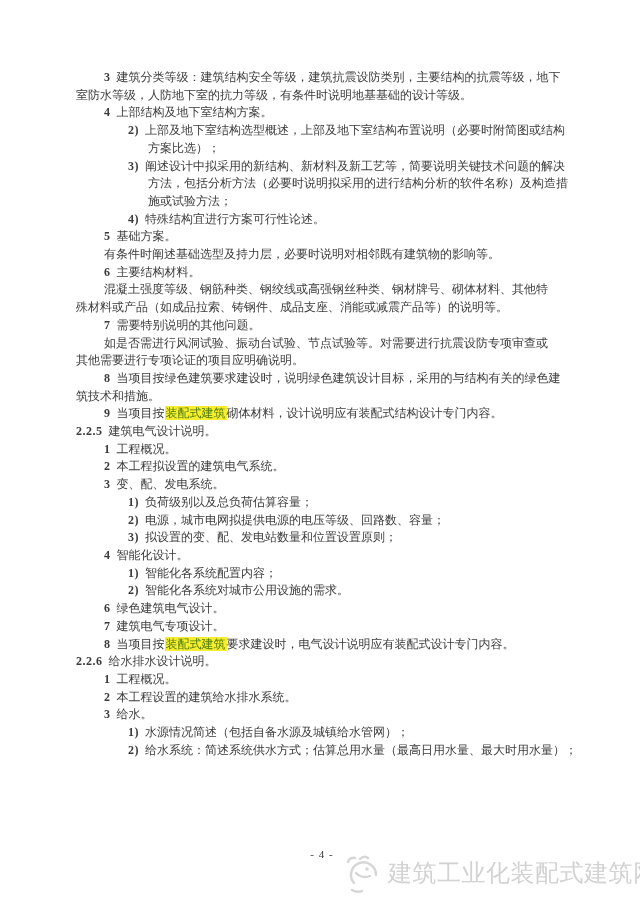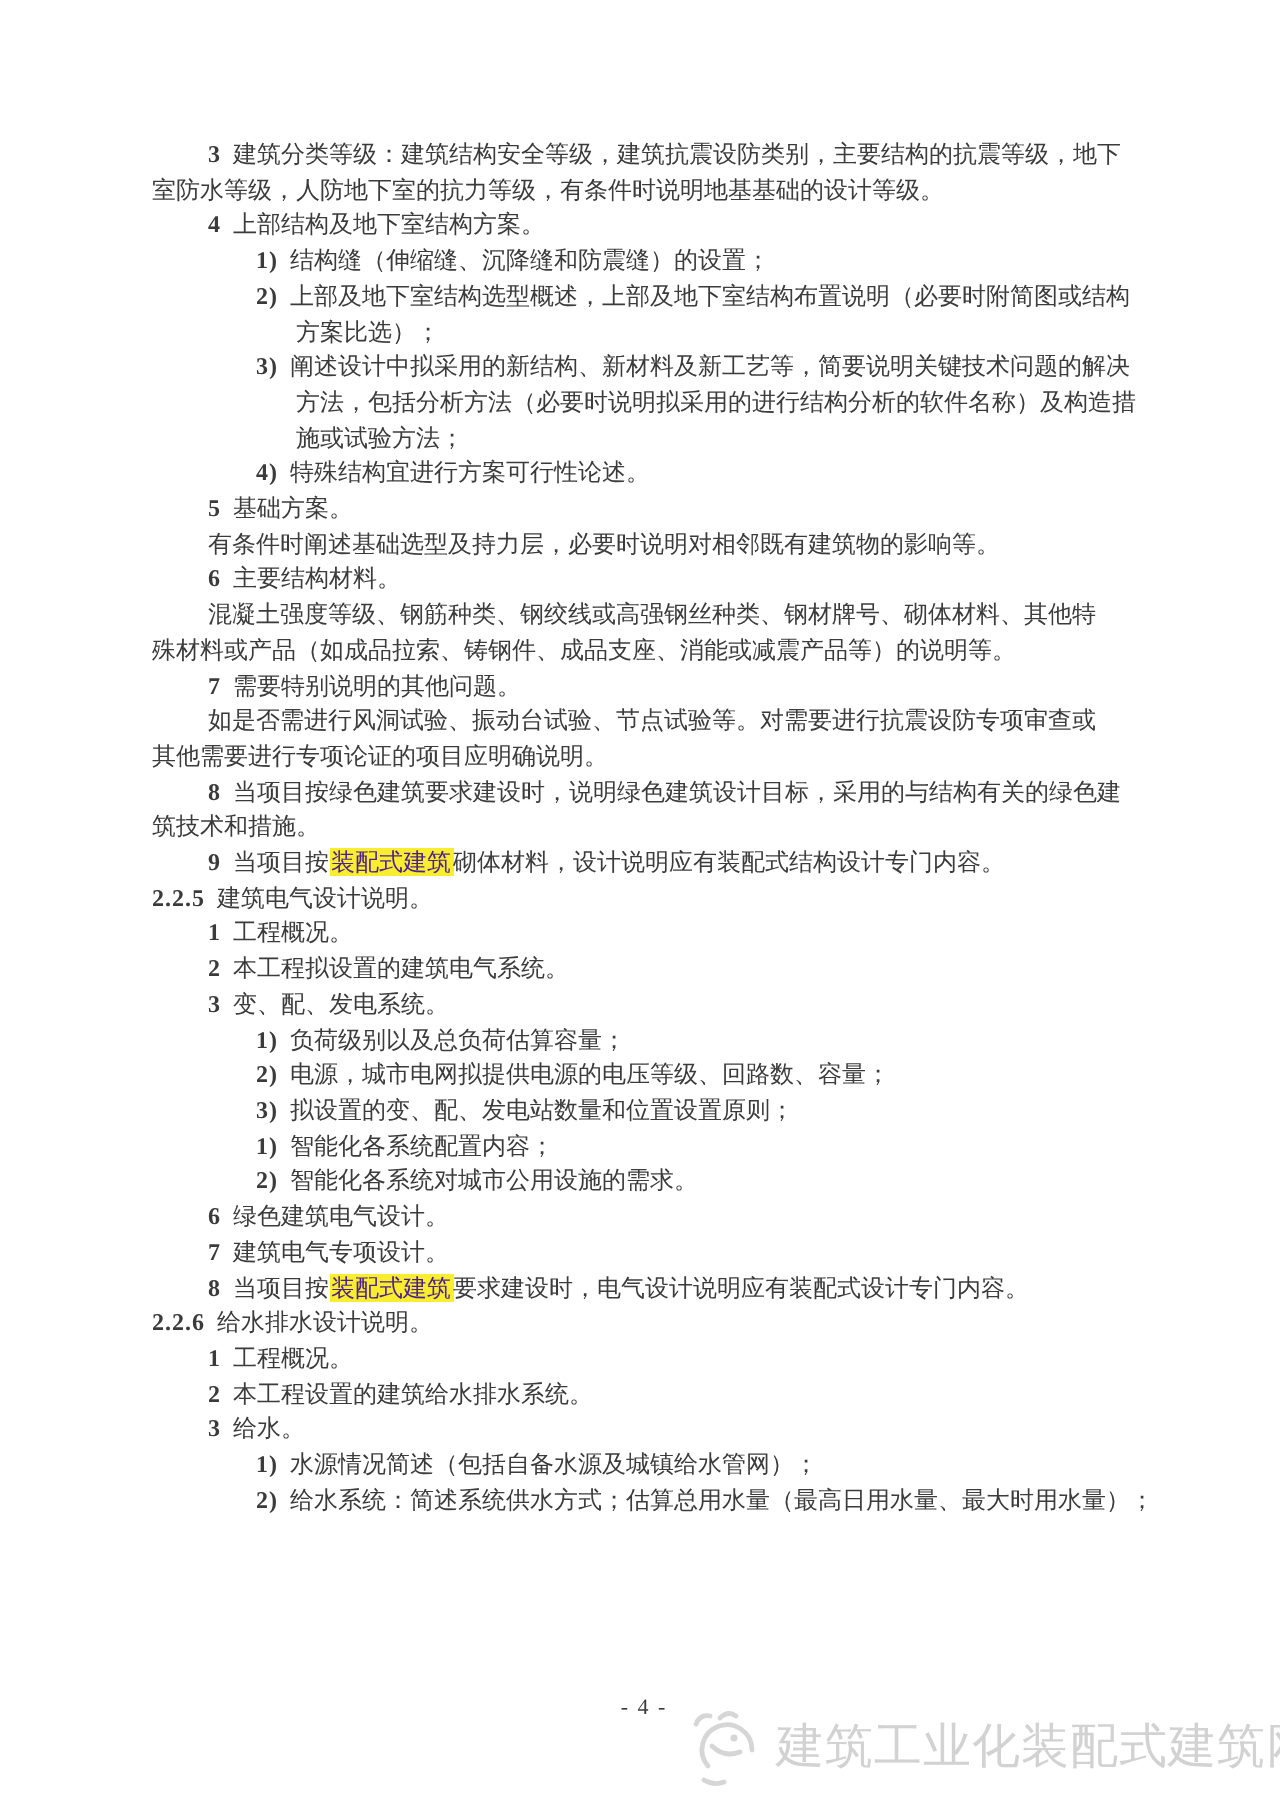--- a/index.html
+++ b/index.html
@@ -22,21 +22,21 @@
     margin:0;
     white-space:pre-wrap;
   }
   .doc p.item{text-indent:28px;}
   .doc p.para{text-indent:28px;}
   .doc p.sub{padding-left:72px;text-indent:-20px;}
   .doc p.sect{text-indent:0;}
   .doc b.num{font-weight:bold;margin-right:6px;letter-spacing:0.5px;}
   .doc mark{
     background:#f8ee2e;
-    color:#4c1d95;
+    color:#4d7c0f;
     padding:0 1px;
   }
   .footer-pagenum{
     position:absolute;
     left:298px;top:848px;width:48px;
     text-align:center;
     font-size:11px;
     letter-spacing:1px;
     color:#3b3b3b;
   }
@@ -58,21 +58,20 @@
 </style>
 </head>
 <body>
 
 <div class="page" style="background: rgb(255, 255, 255); color: rgb(59, 59, 59);">
 
   <div class="doc">
       <p class="item"><b class="num">3</b><span>建筑分类等级：建筑结构安全等级，建筑抗震设防类别，主要结构的抗震等级，地下
 室防水等级，人防地下室的抗力等级，有条件时说明地基基础的设计等级。</span></p>
       <p class="item"><b class="num">4</b><span>上部结构及地下室结构方案。</span></p>
-      <p class="sub"><b class="num">1)</b><span>结构缝（伸缩缝、沉降缝和防震缝）的设置；</span></p>
       <p class="sub"><b class="num">2)</b><span>上部及地下室结构选型概述，上部及地下室结构布置说明（必要时附简图或结构
 方案比选）；</span></p>
       <p class="sub"><b class="num">3)</b><span>阐述设计中拟采用的新结构、新材料及新工艺等，简要说明关键技术问题的解决
 方法，包括分析方法（必要时说明拟采用的进行结构分析的软件名称）及构造措
 施或试验方法；</span></p>
       <p class="sub"><b class="num">4)</b><span>特殊结构宜进行方案可行性论述。</span></p>
       <p class="item"><b class="num">5</b><span>基础方案。</span></p>
       <p class="para"><span>有条件时阐述基础选型及持力层，必要时说明对相邻既有建筑物的影响等。</span></p>
       <p class="item"><b class="num">6</b><span>主要结构材料。</span></p>
       <p class="para"><span>混凝土强度等级、钢筋种类、钢绞线或高强钢丝种类、钢材牌号、砌体材料、其他特
@@ -83,20 +82,21 @@
       <p class="item"><b class="num">8</b><span>当项目按绿色建筑要求建设时，说明绿色建筑设计目标，采用的与结构有关的绿色建
 筑技术和措施。</span></p>
       <p class="item"><b class="num">9</b><span>当项目按</span><mark style="background: rgb(248, 238, 46);">装配式建筑</mark><span>砌体材料，设计说明应有装配式结构设计专门内容。</span></p>
       <p class="sect"><b class="num">2.2.5</b><span>建筑电气设计说明。</span></p>
       <p class="item"><b class="num">1</b><span>工程概况。</span></p>
       <p class="item"><b class="num">2</b><span>本工程拟设置的建筑电气系统。</span></p>
       <p class="item"><b class="num">3</b><span>变、配、发电系统。</span></p>
       <p class="sub"><b class="num">1)</b><span>负荷级别以及总负荷估算容量；</span></p>
       <p class="sub"><b class="num">2)</b><span>电源，城市电网拟提供电源的电压等级、回路数、容量；</span></p>
       <p class="sub"><b class="num">3)</b><span>拟设置的变、配、发电站数量和位置设置原则；</span></p>
+      <p class="item"><b class="num">4</b><span>智能化设计。</span></p>
       <p class="sub"><b class="num">1)</b><span>智能化各系统配置内容；</span></p>
       <p class="sub"><b class="num">2)</b><span>智能化各系统对城市公用设施的需求。</span></p>
       <p class="item"><b class="num">6</b><span>绿色建筑电气设计。</span></p>
       <p class="item"><b class="num">7</b><span>建筑电气专项设计。</span></p>
       <p class="item"><b class="num">8</b><span>当项目按</span><mark style="background: rgb(248, 238, 46);">装配式建筑</mark><span>要求建设时，电气设计说明应有装配式设计专门内容。</span></p>
       <p class="sect"><b class="num">2.2.6</b><span>给水排水设计说明。</span></p>
       <p class="item"><b class="num">1</b><span>工程概况。</span></p>
       <p class="item"><b class="num">2</b><span>本工程设置的建筑给水排水系统。</span></p>
       <p class="item"><b class="num">3</b><span>给水。</span></p>
       <p class="sub"><b class="num">1)</b><span>水源情况简述（包括自备水源及城镇给水管网）；</span></p>

